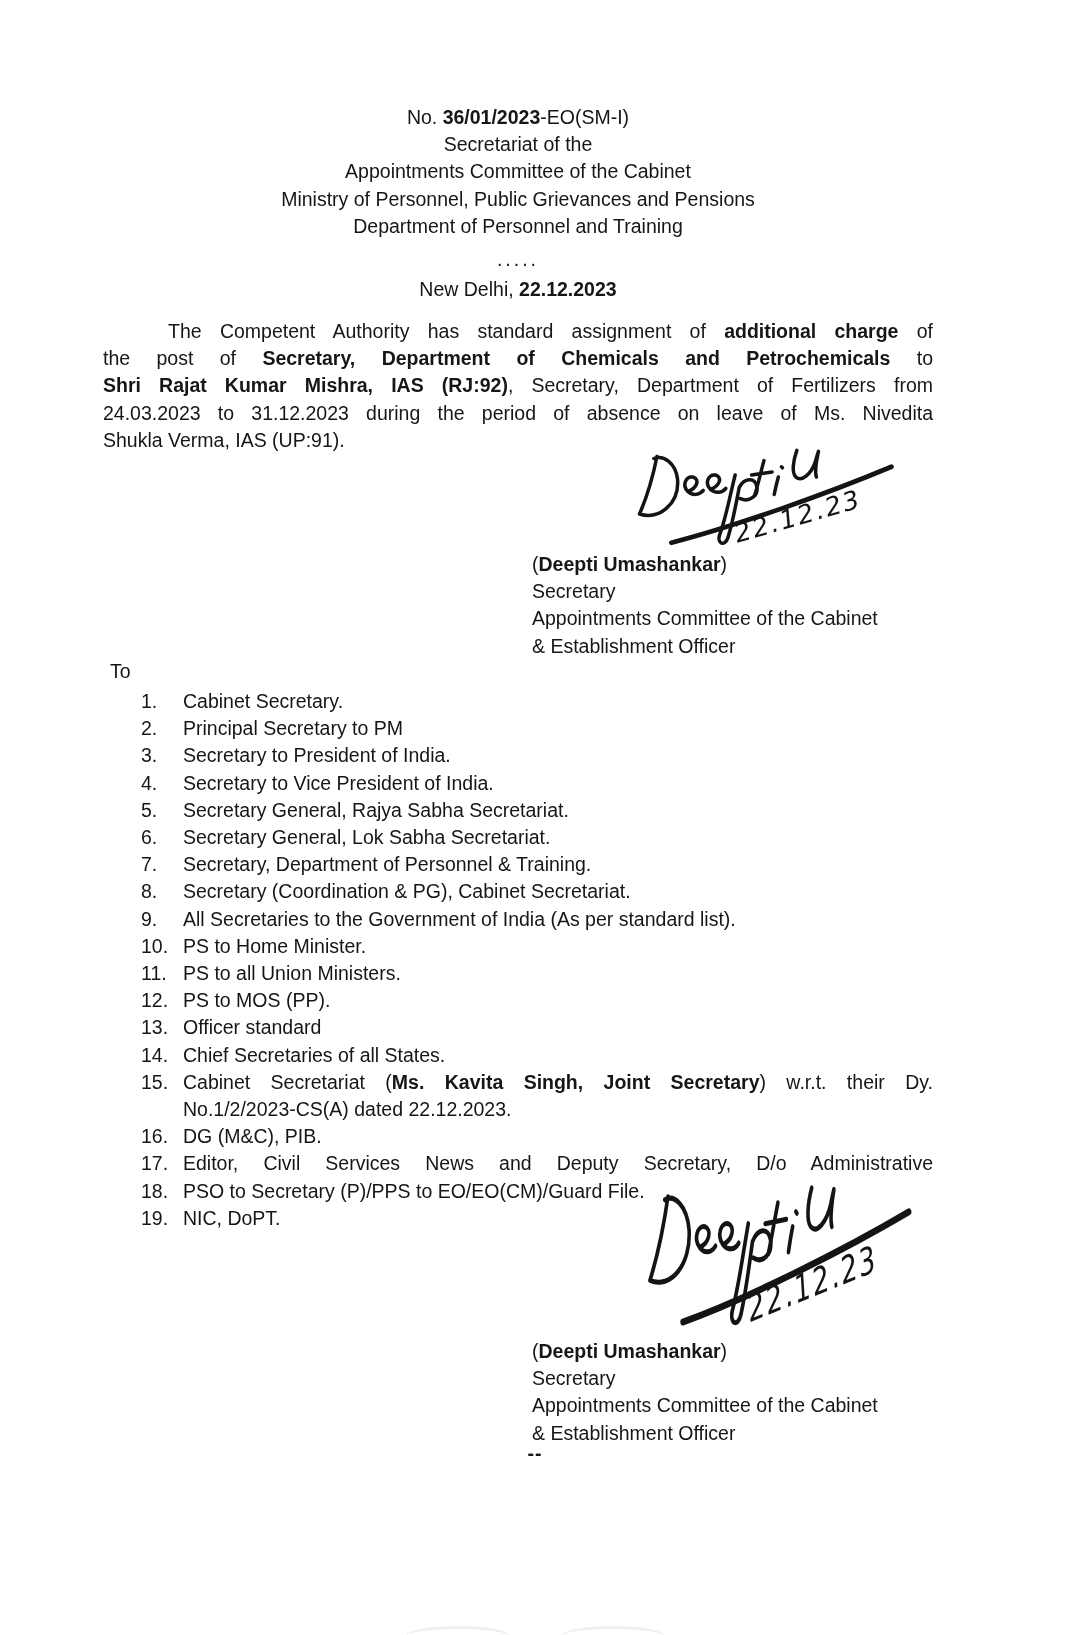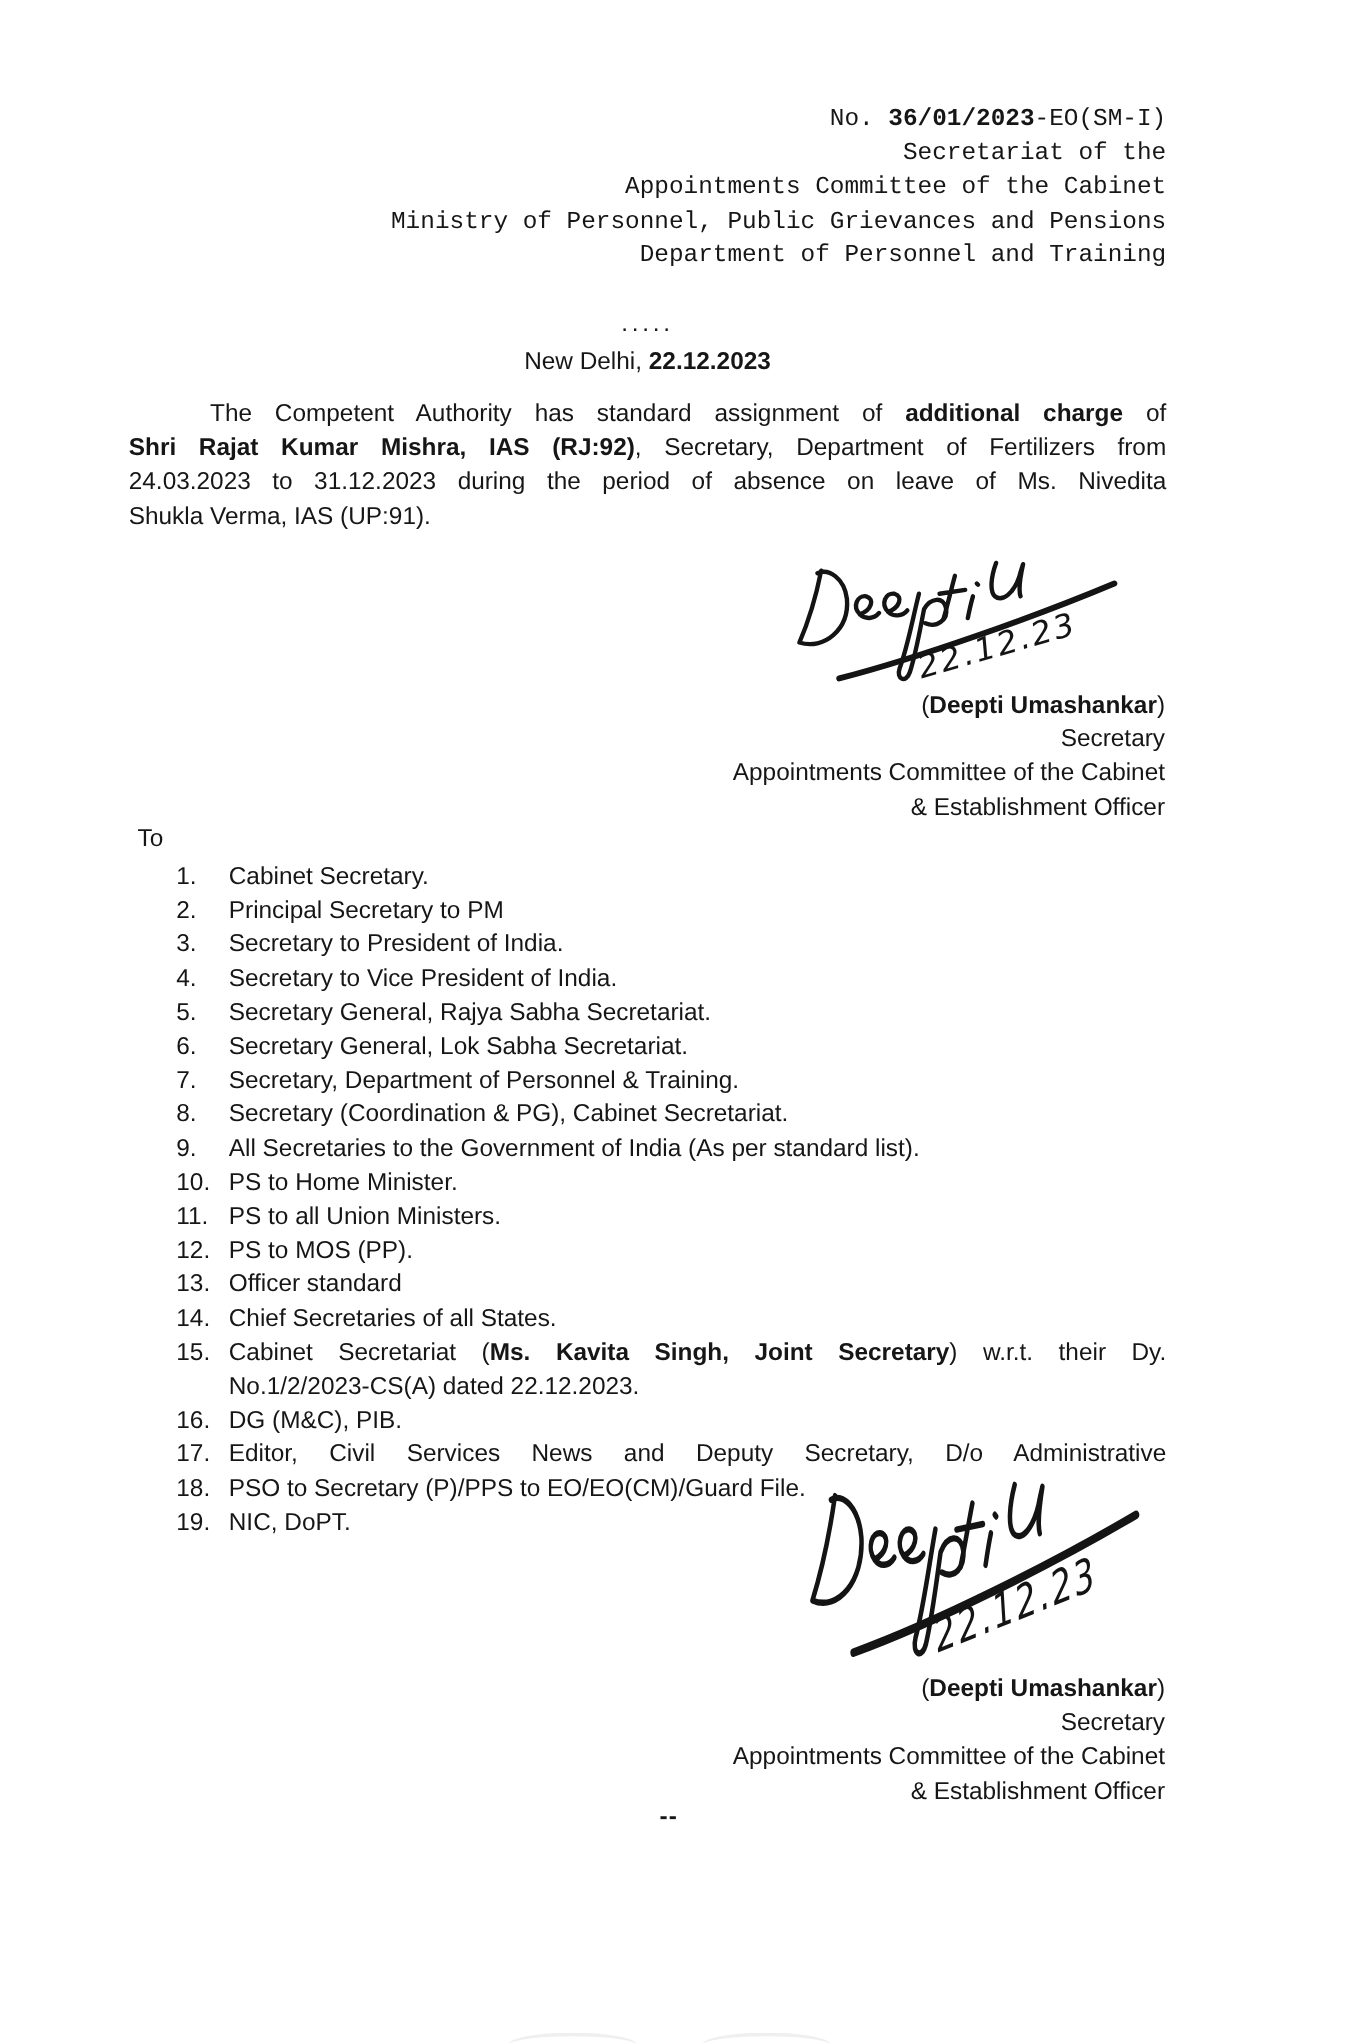--- a/index.html
+++ b/index.html
@@ -7,21 +7,21 @@
     position:relative;
     width:1080px;height:1635px;
     background:#ffffff;
     font-family:"Liberation Sans","DejaVu Sans",sans-serif;
     font-size:19.5px;
     line-height:27.2px;
     color:#161616;
     overflow:hidden;
   }
   .abs{position:absolute;}
-  .doc-header{left:103px;top:82px;width:830px;text-align:right;font-family:Liberation Mono, monospace;}
+  .doc-header{left:103px;top:104px;width:830px;text-align:center;}
   .dots-line{left:103px;top:246px;width:830px;text-align:center;letter-spacing:3px;}
   .dateline{left:103px;top:276px;width:830px;text-align:center;}
   .para{left:103px;top:318px;width:830px;}
   .para .line{text-align:justify;}
   .para .line:first-child{text-indent:65px;}
   .jl{text-align:justify;text-align-last:justify;}
   .to-label{left:110px;top:658px;}
   .dist-list{
     left:103px;top:688px;width:830px;
     margin:0;padding:0;list-style:none;
@@ -31,21 +31,21 @@
     position:relative;
     padding-left:80px;
     counter-increment:li;
     text-align:justify;
   }
   .dist-list li::before{
     content:counter(li) ".";
     position:absolute;
     left:38px;top:0;
   }
-  .sig{left:532px;width:400px;text-align:right;}
+  .sig{left:532px;width:400px;text-align:left;}
   .sig1{top:551px;}
   .sig2{top:1338px;}
   .endmark{left:120px;top:1440px;width:830px;text-align:center;font-weight:bold;letter-spacing:1px;}
   b{font-weight:bold;}
   .hw{position:absolute;}
   .hw1{left:622px;top:438px;width:288px;height:113px;}
   .hw2{left:632px;top:1170px;width:296px;height:164px;}
   .hw-date{
     font-family:"DejaVu Sans",sans-serif;
     font-style:italic;
@@ -72,20 +72,21 @@
     <div>Ministry of Personnel, Public Grievances and Pensions</div>
     <div>Department of Personnel and Training</div>
   </header>
 
   <div class="abs dots-line">.....</div>
 
   <div class="abs dateline"><span>New Delhi, </span><b>22.12.2023</b></div>
 
   <div class="abs para">
       <div class="line jl"><span>The Competent Authority has standard assignment of </span><b>additional charge</b><span> of</span></div>
+      <div class="line jl"><span>the post of </span><b>Secretary, Department of Chemicals and Petrochemicals</b><span> to</span></div>
       <div class="line jl"><b>Shri Rajat Kumar Mishra, IAS (RJ:92)</b><span>, Secretary, Department of Fertilizers from</span></div>
       <div class="line jl"><span>24.03.2023 to 31.12.2023 during the period of absence on leave of Ms. Nivedita</span></div>
       <div class="line"><span>Shukla Verma, IAS (UP:91).</span></div>
     </div>
 
   <svg class="hw hw1" viewBox="0 0 280 110" preserveAspectRatio="none" aria-label="Deepti U">
     <g id="sig-art" fill="none" stroke="#141414" stroke-width="3.4" stroke-linecap="round" stroke-linejoin="round">
       <path d="M34,18 C30,38 24,58 17,74 C36,80 56,64 54,40 C52,24 40,16 31,20"></path>
       <path d="M64,52 c9,-3 12,-12 5,-14 c-7,-1 -11,8 -5,14 c4,4 11,4 15,-1"></path>
       <path d="M86,50 c9,-3 12,-12 5,-14 c-7,-1 -11,8 -5,14 c4,4 11,4 15,-1"></path>

